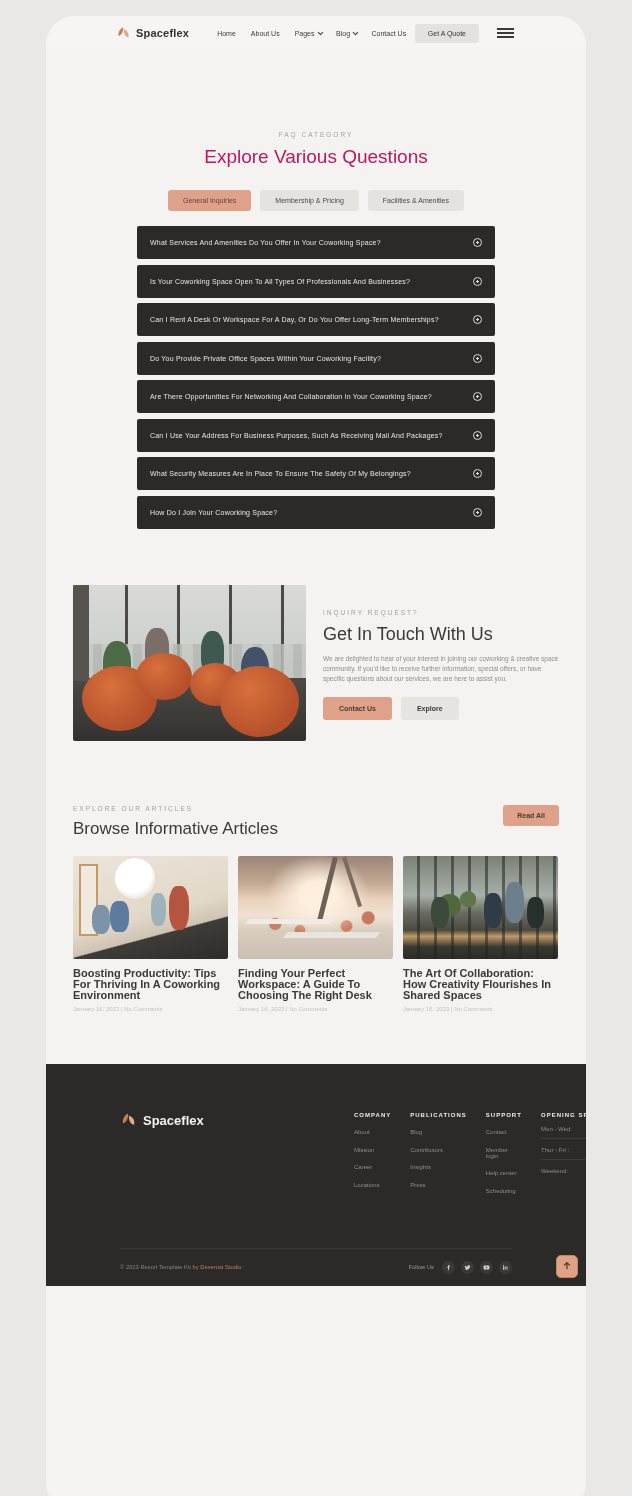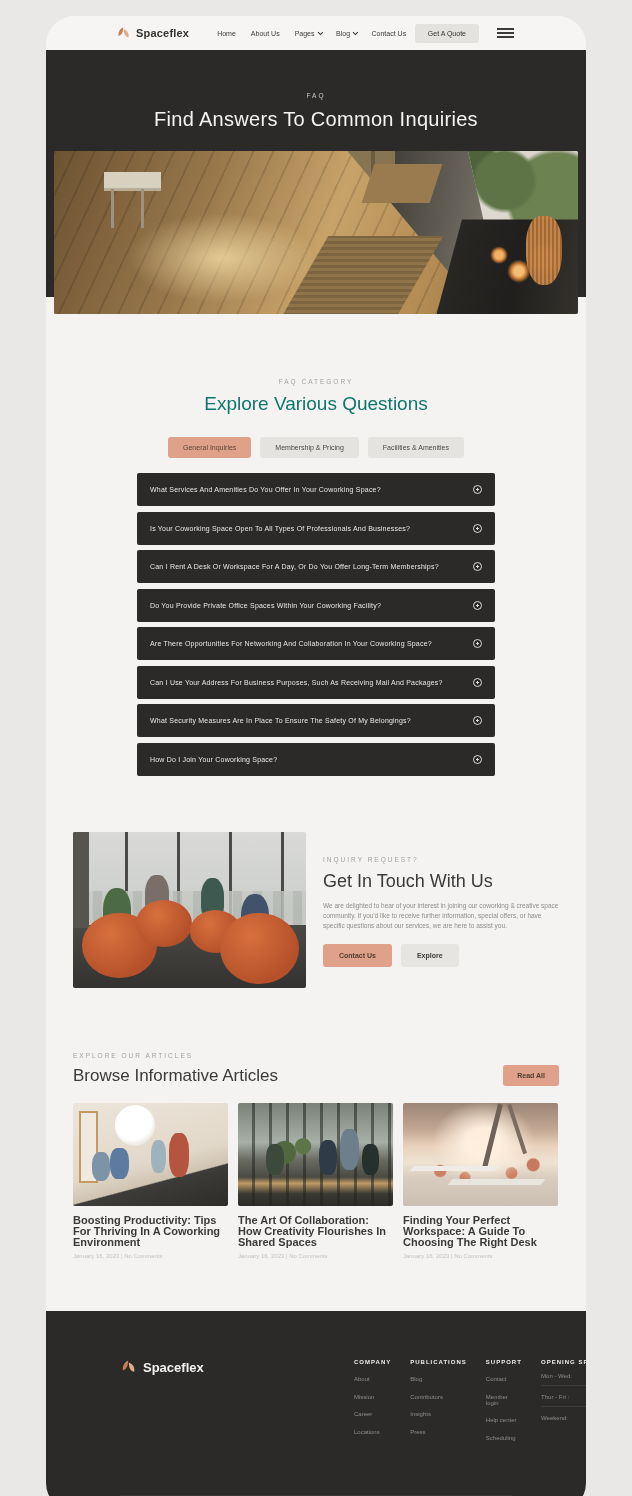--- a/index.html
+++ b/index.html
@@ -49,21 +49,21 @@
     background:radial-gradient(circle at 44% 38%, #f0b269 0 4%, #d07f36 6%, rgba(0,0,0,0) 9%),
                radial-gradient(circle at 58% 55%, #f3bd74 0 5%, #c97a32 8%, rgba(0,0,0,0) 12%),
                radial-gradient(circle at 76% 42%, #e8a55c 0 7%, #b06a2c 10%, rgba(0,0,0,0) 14%),
                linear-gradient(100deg,#2a2926 0%,#201f1d 55%,#35322d 100%); }
   .hi-vase { position:absolute; right:3%; bottom:18%; width:7%; height:42%; border-radius:40% 40% 45% 45%;
     background:repeating-linear-gradient(90deg,#c98b4e 0 2px,#a86a33 2px 4px); opacity:.95; }
 
   
   .faq-section { padding-top:81px; text-align:center; }
   .eyebrow { font-size:6.5px; letter-spacing:2px; color:#a3a19e; }
-  .section-title { margin-top:8px; font-size:19px; font-weight:500; color:#0f766e; }
+  .section-title { margin-top:8px; font-size:19px; font-weight:500; color:#be185d; }
   .faq-tabs { display:flex; justify-content:center; gap:9px; margin-top:22px; }
   .faq-tab { font-size:7px; border:none; border-radius:3px; padding:7px 15px; background:#e5e3e0; color:#4a4947; cursor:pointer; }
   .faq-tab.active { background:#dfa189; color:#5f4436; }
   .faq-list { width:358px; margin:15px auto 0; }
   .faq-item { background:#2b2a28; border-radius:2px; height:33px; margin-bottom:5.5px; display:flex; align-items:center;
     justify-content:space-between; padding:0 13px; cursor:pointer; }
   .faq-q { font-size:7px; color:#e9e8e6; letter-spacing:.2px; }
   .plus-icon { width:9px; height:9px; border:1px solid #dcdbd9; border-radius:50%; flex:none; position:relative; }
   .plus-icon::before { content:""; position:absolute; left:2px; top:3px; width:3px; height:1px; background:#dcdbd9; box-shadow:0 0 0 0; }
   .plus-icon::after { content:""; position:absolute; left:3px; top:2px; width:1px; height:3px; background:#dcdbd9; }
@@ -91,21 +91,21 @@
   .inquiry-body { margin-left:17px; padding-top:24px; }
   .inquiry-body .eyebrow { text-align:left; }
   .inquiry-title { margin-top:8px; font-size:18px; font-weight:500; color:#3b3a38; }
   .inquiry-desc { margin-top:9px; width:236px; font-size:6.5px; line-height:10px; color:#8f8d8a; }
   .inquiry-actions { margin-top:13px; display:flex; gap:9px; }
   .btn-salmon { font-size:7px; font-weight:bold; color:#503c30; background:#dfa189; border:none; border-radius:3px; padding:8px 16px; cursor:pointer; }
   .btn-light { font-size:7px; font-weight:bold; color:#3b3a38; background:#e7e5e2; border:none; border-radius:3px; padding:8px 16px; cursor:pointer; }
 
   
   .articles { width:486px; margin:64px auto 0; }
-  .articles-head { display:flex; justify-content:space-between; align-items:flex-end; }
+  .articles-head { display:flex; justify-content:space-between; align-items:flex-start; }
   .articles-title { margin-top:7px; font-size:17px; font-weight:500; color:#3b3a38; }
   .read-all { font-size:7px; font-weight:bold; color:#503c30; background:#dfa189; border:none; border-radius:3px; padding:7px 14px; cursor:pointer; }
   .cards { display:flex; gap:10px; margin-top:17px; }
   .card { width:155px; cursor:pointer; }
   .card-img { width:100%; height:103px; border-radius:2px; position:relative; overflow:hidden; }
   .card-img.img1 { background:radial-gradient(circle at 38% 22%, #f5f2ea 0 13%, rgba(0,0,0,0) 14%),
     linear-gradient(165deg,#ece5da 0%,#e2d8c9 55%,#cfc4b2 70%,#3e3c38 71%,#2e2c29 100%); }
   .img1 .shape-door { position:absolute; left:4%; top:8%; width:12%; height:70%; border:2px solid #c49a62; background:#efe9df; }
   .img1 .shape-lantern { position:absolute; left:27%; top:2%; width:26%; height:40%; border-radius:50%;
     background:radial-gradient(circle at 45% 40%, #ffffff 0 55%, #d9d2c4 90%); }
@@ -197,35 +197,20 @@
     <div class="header-right">
       <button class="quote-btn">Get A Quote</button>
       <div class="hamburger">
           <i></i>
           <i></i>
           <i></i>
         </div>
     </div>
   </header>
 
-  <section class="hero">
-    <div class="hero-eyebrow">FAQ</div>
-    <h1 class="hero-title">Find Answers To Common Inquiries</h1>
-    <div class="hero-img">
-      <div class="hi-bench"></div>
-      <div class="hi-right"></div>
-      <div class="hi-wood"></div>
-      <div class="hi-glare"></div>
-      <div class="hi-table"></div>
-      <div class="hi-rug1"></div>
-      <div class="hi-rug2"></div>
-      <div class="hi-console"></div>
-      <div class="hi-vase"></div>
-    </div>
-  </section>
 
   <section class="faq-section">
     <div class="eyebrow">FAQ CATEGORY</div>
     <h2 class="section-title">Explore Various Questions</h2>
     <div class="faq-tabs">
       <button class="faq-tab active">General Inquiries</button>
       <button class="faq-tab">Membership &amp; Pricing</button>
       <button class="faq-tab">Facilities &amp; Amenities</button>
     </div>
     <div class="faq-list">
@@ -305,37 +290,37 @@
           <div class="shape-lantern"></div>
           <div class="shape-p1"></div>
           <div class="shape-p2"></div>
           <div class="shape-p3"></div>
           <div class="shape-p4"></div>
         </div>
         <h3 class="card-title">Boosting Productivity: Tips For Thriving In A Coworking Environment</h3>
         <div class="card-meta">January 16, 2023 | No Comments</div>
       </article>
       <article class="card">
+        <div class="card-img img3">
+          <div class="shape-beam1"></div>
+          <div class="shape-beam2"></div>
+          <div class="shape-desk1"></div>
+          <div class="shape-desk2"></div>
+        </div>
+        <h3 class="card-title">Finding Your Perfect Workspace: A Guide To Choosing The Right Desk</h3>
+        <div class="card-meta">January 16, 2023 | No Comments</div>
+      </article>
+      <article class="card">
         <div class="card-img img2">
           <div class="shape-p1"></div>
           <div class="shape-p2"></div>
           <div class="shape-p3"></div>
           <div class="shape-p4"></div>
         </div>
         <h3 class="card-title">The Art Of Collaboration: How Creativity Flourishes In Shared Spaces</h3>
-        <div class="card-meta">January 16, 2023 | No Comments</div>
-      </article>
-      <article class="card">
-        <div class="card-img img3">
-          <div class="shape-beam1"></div>
-          <div class="shape-beam2"></div>
-          <div class="shape-desk1"></div>
-          <div class="shape-desk2"></div>
-        </div>
-        <h3 class="card-title">Finding Your Perfect Workspace: A Guide To Choosing The Right Desk</h3>
         <div class="card-meta">January 16, 2023 | No Comments</div>
       </article>
     </div>
   </section>
 
   <footer class="site-footer">
     <div class="footer-top">
       <div class="f-left">
         <div class="f-logo">
           <svg viewBox="0 0 24 24">

